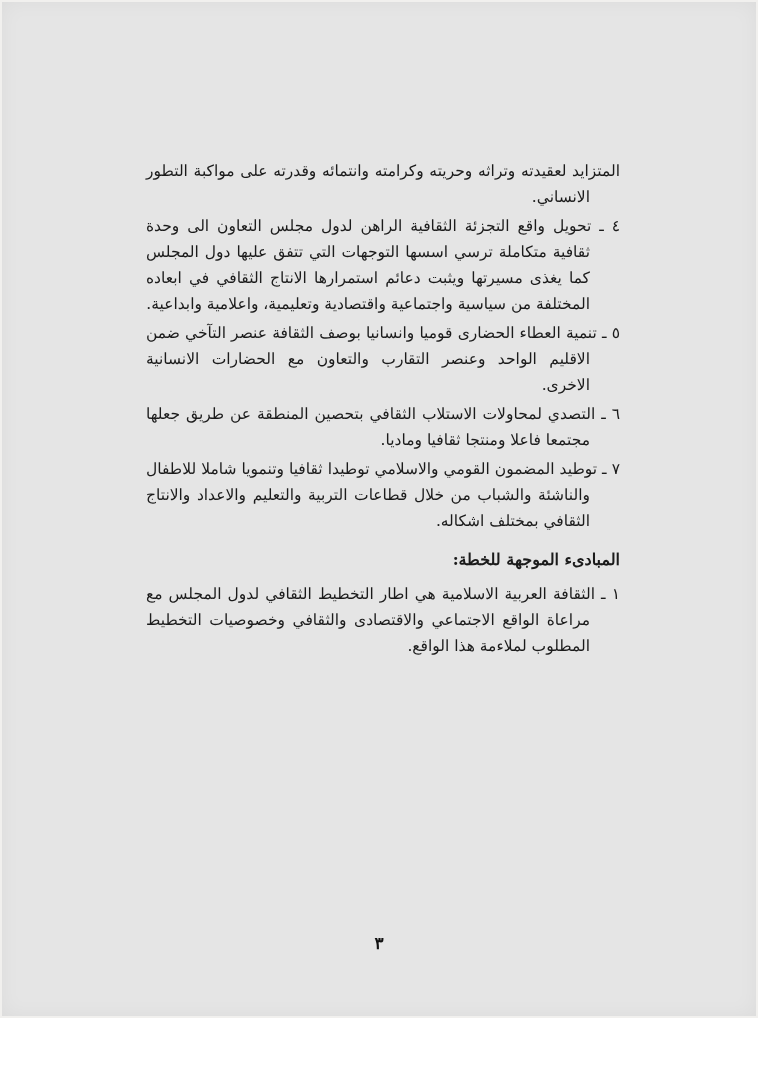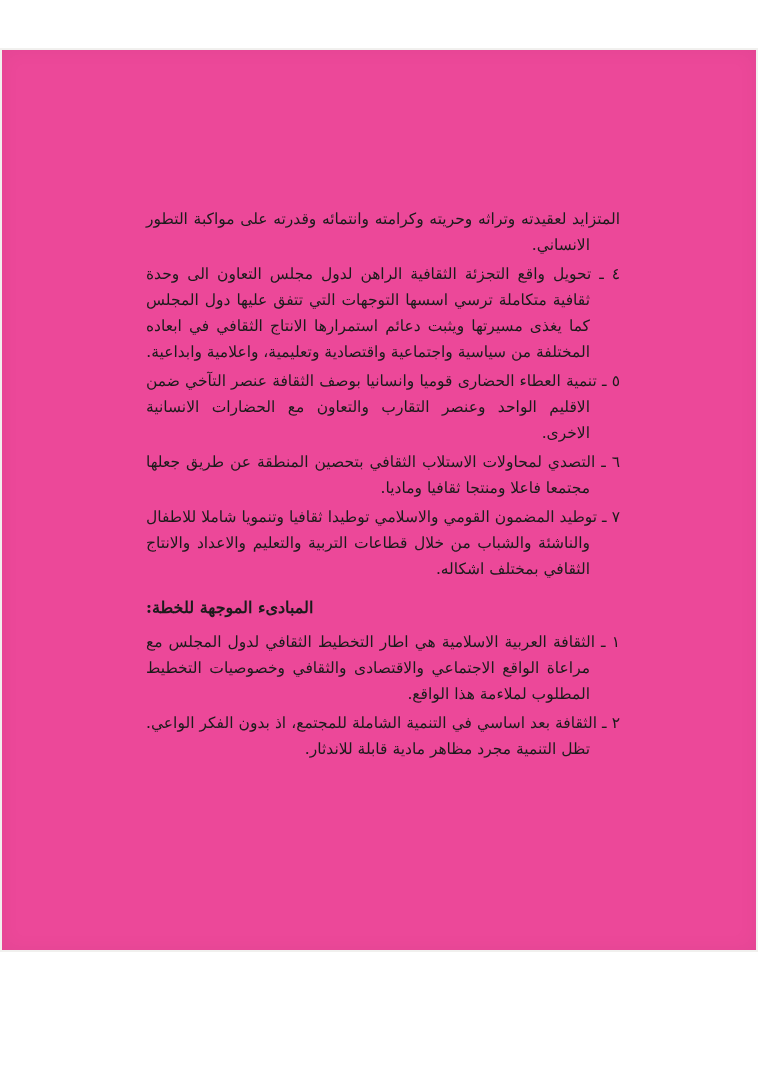--- a/index.html
+++ b/index.html
@@ -8,25 +8,24 @@
     background: #ffffff;
   }
   body {
     width: 758px;
     height: 1078px;
     font-family: "DejaVu Serif", serif;
   }
   .page {
     position: relative;
     width: 758px;
-    height: 904px;
-    background: #ec4899;
+    height: 1018px;
+    background: #e5e5e5;
     overflow: hidden;
     box-shadow: inset 0 0 0 2px #f1f0ee, inset 0 0 22px rgba(0,0,0,0.05);
-    margin-top: 48px;
   }
   .content {
     position: absolute;
     top: 158px;
     right: 138px;
     width: 474px;
     direction: rtl;
     text-align: justify;
     font-size: 15.5px;
     line-height: 26px;
@@ -38,21 +37,21 @@
     text-indent: -30px;
     margin: 0 0 3px 0;
   }
   .num { white-space: nowrap; }
   .heading {
     font-weight: bold;
     font-size: 16px;
     padding-right: 0;
     text-indent: 0;
     margin: 13px 0 8px 0;
-    text-align: left;
+    text-align: right;
   }
   .pageno {
     position: absolute;
     top: 933px;
     left: 0;
     width: 100%;
     text-align: center;
     direction: rtl;
     font-size: 17px;
     font-weight: bold;
@@ -97,25 +96,20 @@
     </div>
 
     <div class="heading">المبادىء الموجهة للخطة:</div>
 
     <div class="item">
       <span class="num">١</span>
       <span class="dash">ـ</span>
       <span class="txt">الثقافة العربية الاسلامية هي اطار التخطيط الثقافي لدول المجلس مع مراعاة الواقع الاجتماعي والاقتصادى والثقافي وخصوصيات التخطيط المطلوب لملاءمة هذا الواقع.</span>
     </div>
 
-    <div class="item">
-      <span class="num">٢</span>
-      <span class="dash">ـ</span>
-      <span class="txt">الثقافة بعد اساسي في التنمية الشاملة للمجتمع، اذ بدون الفكر الواعي. تظل التنمية مجرد مظاهر مادية قابلة للاندثار.</span>
-    </div>
 
 
 
   </div>
 
   <div class="pageno">٣</div>
 
 </div>
 
 </body></html>

